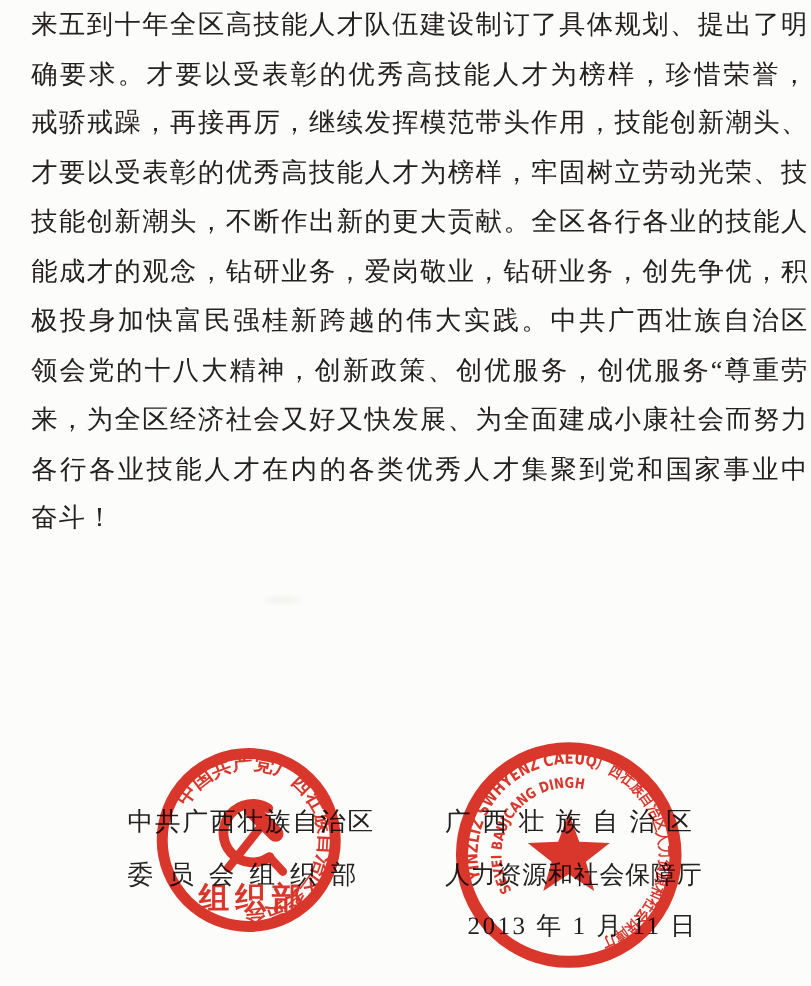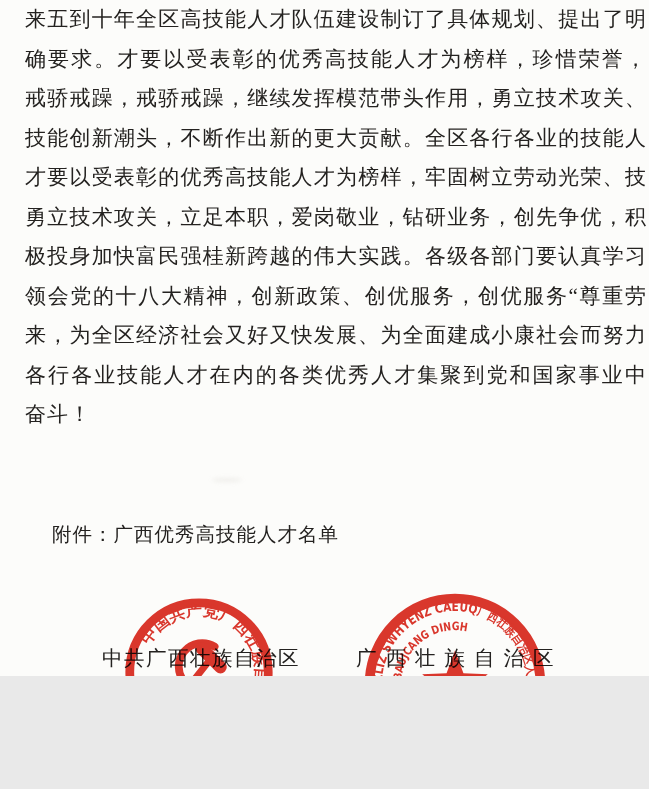--- a/index.html
+++ b/index.html
@@ -3,21 +3,21 @@
 <meta charset="utf-8">
 <style>
   html,body{margin:0;padding:0;}
   body{
     width:649px;height:789px;
     background:#e9e9e9;
     font-family:"Liberation Serif", serif;
   }
   .page{
     position:relative;
-    width:649px;height:676px;
+    width:649px;height:789px;
     background:#fcfcfa;
     overflow:hidden;
     color:#242220;
   }
   
   .body-text{
     position:absolute;
     left:25px; top:0;
     width:622px;
   }
@@ -87,32 +87,31 @@
 <body>
 
 <div class="page">
 
   <div class="smudge s1"></div>
   <div class="smudge s2"></div>
 
   <div class="body-text">
     <div class="body-line">来五到十年全区高技能人才队伍建设制订了具体规划、提出了明</div>
     <div class="body-line">确要求。才要以受表彰的优秀高技能人才为榜样，珍惜荣誉，</div>
-    <div class="body-line">戒骄戒躁，戒骄戒躁，继续发挥模范带头作用，勇立技术攻关、</div>
+    <div class="body-line">戒骄戒躁，再接再厉，继续发挥模范带头作用，技能创新潮头、</div>
+    <div class="body-line">才要以受表彰的优秀高技能人才为榜样，牢固树立劳动光荣、技</div>
     <div class="body-line">技能创新潮头，不断作出新的更大贡献。全区各行各业的技能人</div>
-    <div class="body-line">才要以受表彰的优秀高技能人才为榜样，牢固树立劳动光荣、技</div>
-    <div class="body-line">勇立技术攻关，立足本职，爱岗敬业，钻研业务，创先争优，积</div>
-    <div class="body-line">极投身加快富民强桂新跨越的伟大实践。各级各部门要认真学习</div>
+    <div class="body-line">能成才的观念，钻研业务，爱岗敬业，钻研业务，创先争优，积</div>
+    <div class="body-line">极投身加快富民强桂新跨越的伟大实践。中共广西壮族自治区</div>
     <div class="body-line">领会党的十八大精神，创新政策、创优服务，创优服务“尊重劳</div>
     <div class="body-line">来，为全区经济社会又好又快发展、为全面建成小康社会而努力</div>
     <div class="body-line">各行各业技能人才在内的各类优秀人才集聚到党和国家事业中</div>
     <div class="body-line last">奋斗！</div>
   </div>
 
-  <div class="attachment">附件：广西优秀高技能人才名单</div>
 
   <div class="sig sig-left">
     <div class="l1">中共广西壮族自治区</div>
     <div class="l2">委员会组织部</div>
   </div>
 
   <div class="sig sig-right">
     <div class="l1">广西壮族自治区</div>
     <div class="l2">人力资源和社会保障厅</div>
     <div class="date">2013 年 1 月 11 日</div>

